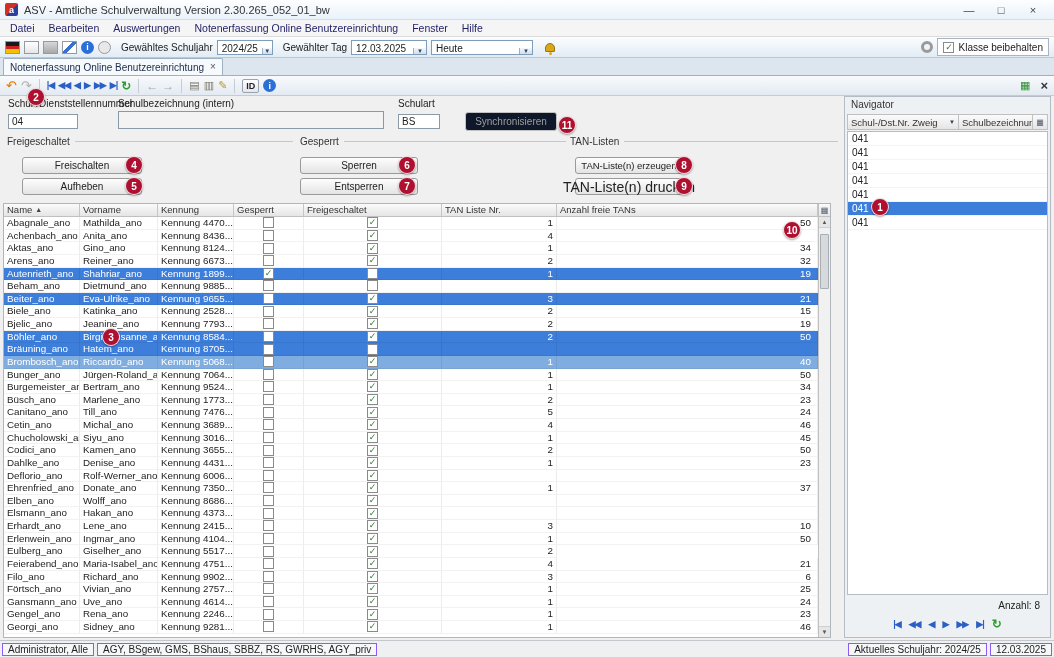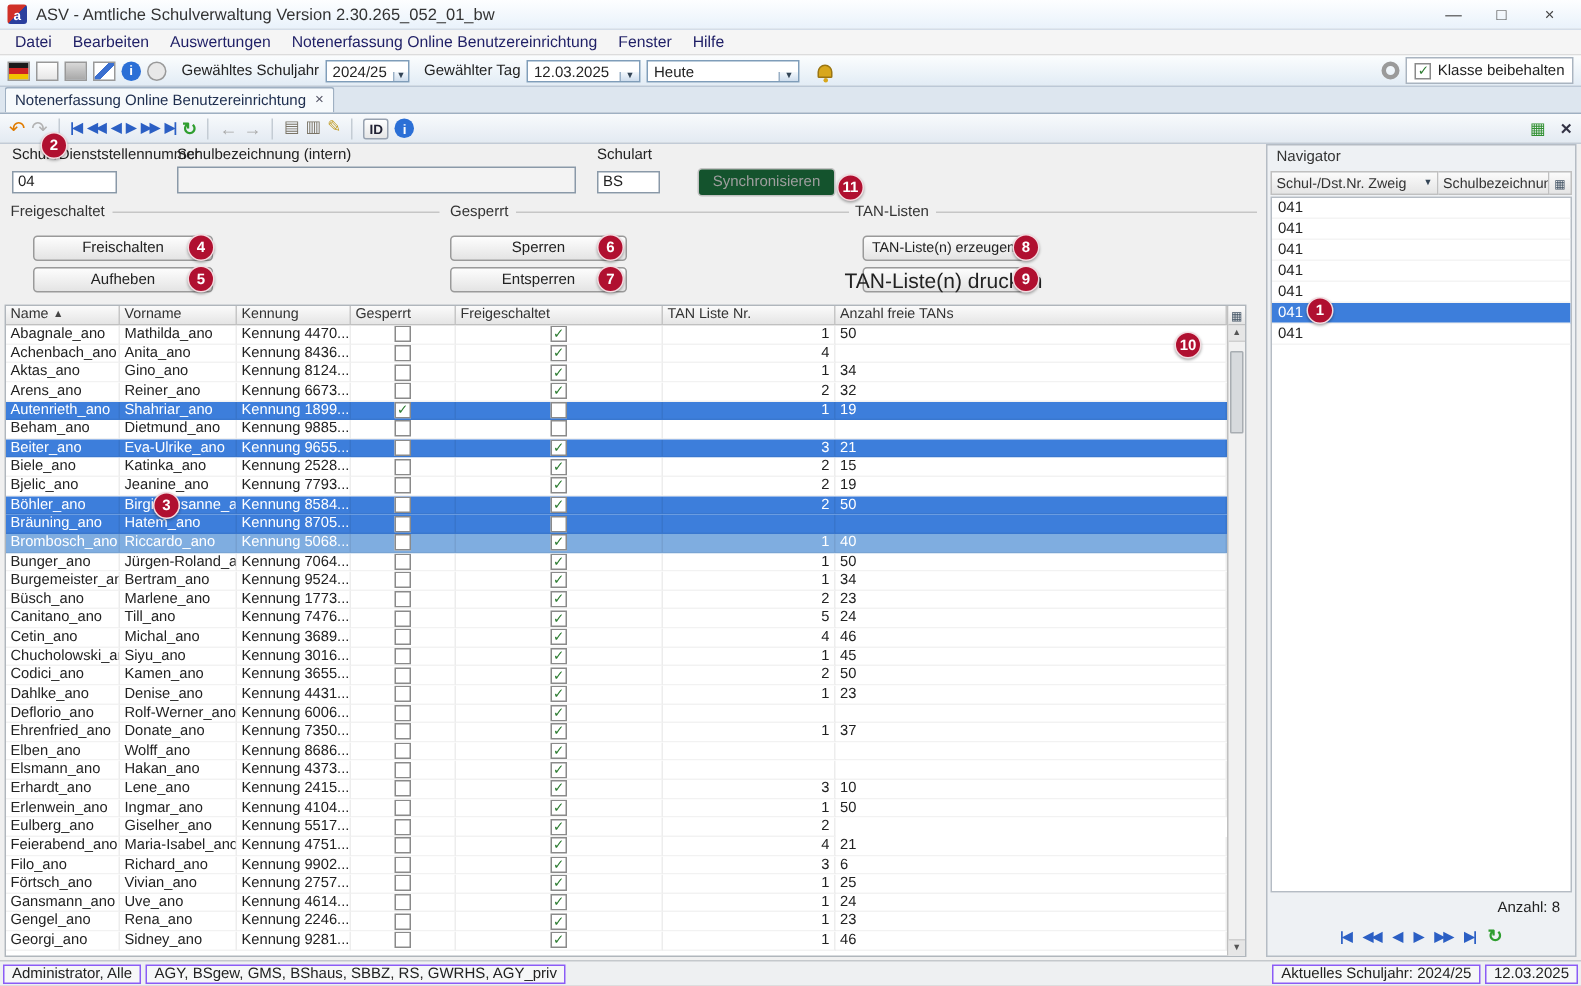--- a/index.html
+++ b/index.html
@@ -58,41 +58,41 @@
 .sep{width:1px;height:14px;background:#c4ccd4;margin:0 3px;flex:none}
 .ed-right{margin-left:auto;display:flex;align-items:center;gap:10px}
 .ed-grid{color:#2f8f2f;font-size:11px}
 .ed-close{color:#334;font-size:13px;font-weight:bold}
 
 
 .flabel{position:absolute;font-size:10px;color:#222;white-space:nowrap}
 .field{position:absolute;background:#fff;border:1px solid #8a99a8;display:flex;align-items:center;padding:0 3px;font-size:10px}
 .field.disabled{background:#f3f3f3}
 .btn{position:absolute;display:flex;align-items:center;justify-content:center;background:linear-gradient(#fdfdfd,#e4e4e4);border:1px solid #9a9a9a;border-radius:3px;font-size:10px;color:#222;white-space:nowrap}
-.btn.disabled{color:#9e9e9e;background:#14532d;border-color:#c2c2c2}
+.btn.disabled{color:#9e9e9e;background:#0f172a;border-color:#c2c2c2}
 .group-row{position:absolute;display:flex;align-items:center;gap:5px}
 .gline{flex:1;height:1px;background:#c6c6c6}
 .glabel{font-size:10px;color:#333;white-space:nowrap}
 
 
 .table-region{position:absolute;left:3px;top:203px;width:828px;height:435px;background:#fff;border:1px solid #b0b6bc;display:flex}
 .table-main{flex:1;display:flex;flex-direction:column;overflow:hidden}
 .thead{display:flex;height:13px;flex:none;background:linear-gradient(#fbfbfb,#e5e5e5);border-bottom:1px solid #c0c0c0}
 .th{border-right:1px solid #c6c6c6;padding:0 3px;font-size:9.5px;line-height:12px;color:#333;overflow:hidden;white-space:nowrap;display:flex;align-items:center;gap:3px}
 .sort{font-size:7px;color:#444}
 .tbody{flex:1;overflow:hidden}
 .trow{display:flex;height:12.64px;background:#fff;overflow:hidden}
 .trow.selected{background:#3d7edb;color:#fff}
 .trow.focused{background:#7fade0;color:#fff}
 .tc{padding:0 3px;font-size:9.8px;line-height:12.5px;white-space:nowrap;overflow:hidden;border-right:1px solid rgba(0,0,0,0.07);border-bottom:1px solid rgba(0,0,0,0.05)}
 .w-name{width:76px}.w-vor{width:78px}.w-ken{width:76px}
 .w-ges{width:70px;display:flex;align-items:center;justify-content:center}
 .w-frei{width:138px;display:flex;align-items:center;justify-content:center}
 .w-tan{width:115px;text-align:right}
-.w-tans{flex:1;text-align:left;padding-right:6px}
+.w-tans{flex:1;text-align:right;padding-right:6px}
 .vscroll{width:12px;border-left:1px solid #c0c0c0;background:#f1f1f1;display:flex;flex-direction:column;flex:none}
 .vs-cfg{height:13px;display:flex;align-items:center;justify-content:center;font-size:8px;color:#456;background:linear-gradient(#fbfbfb,#e5e5e5);border-bottom:1px solid #c0c0c0}
 .vs-btn{height:11px;display:flex;align-items:center;justify-content:center;font-size:6px;color:#555;background:#e6e6e6;border-bottom:1px solid #cfcfcf}
 .vs-btn.bottom{border-top:1px solid #cfcfcf;border-bottom:none}
 .vs-track{flex:1;position:relative}
 .vs-thumb{position:absolute;left:1px;right:1px;top:6px;height:55px;background:#d7dadd;border:1px solid #a8adb2;border-radius:1px}
 
 
 .navigator{position:absolute;left:844px;top:96px;width:207px;height:542px;background:#eef1f4;border:1px solid #b5bcc4}
 .nav-title{height:16px;padding:2px 6px 0;font-size:10px;color:#333}

